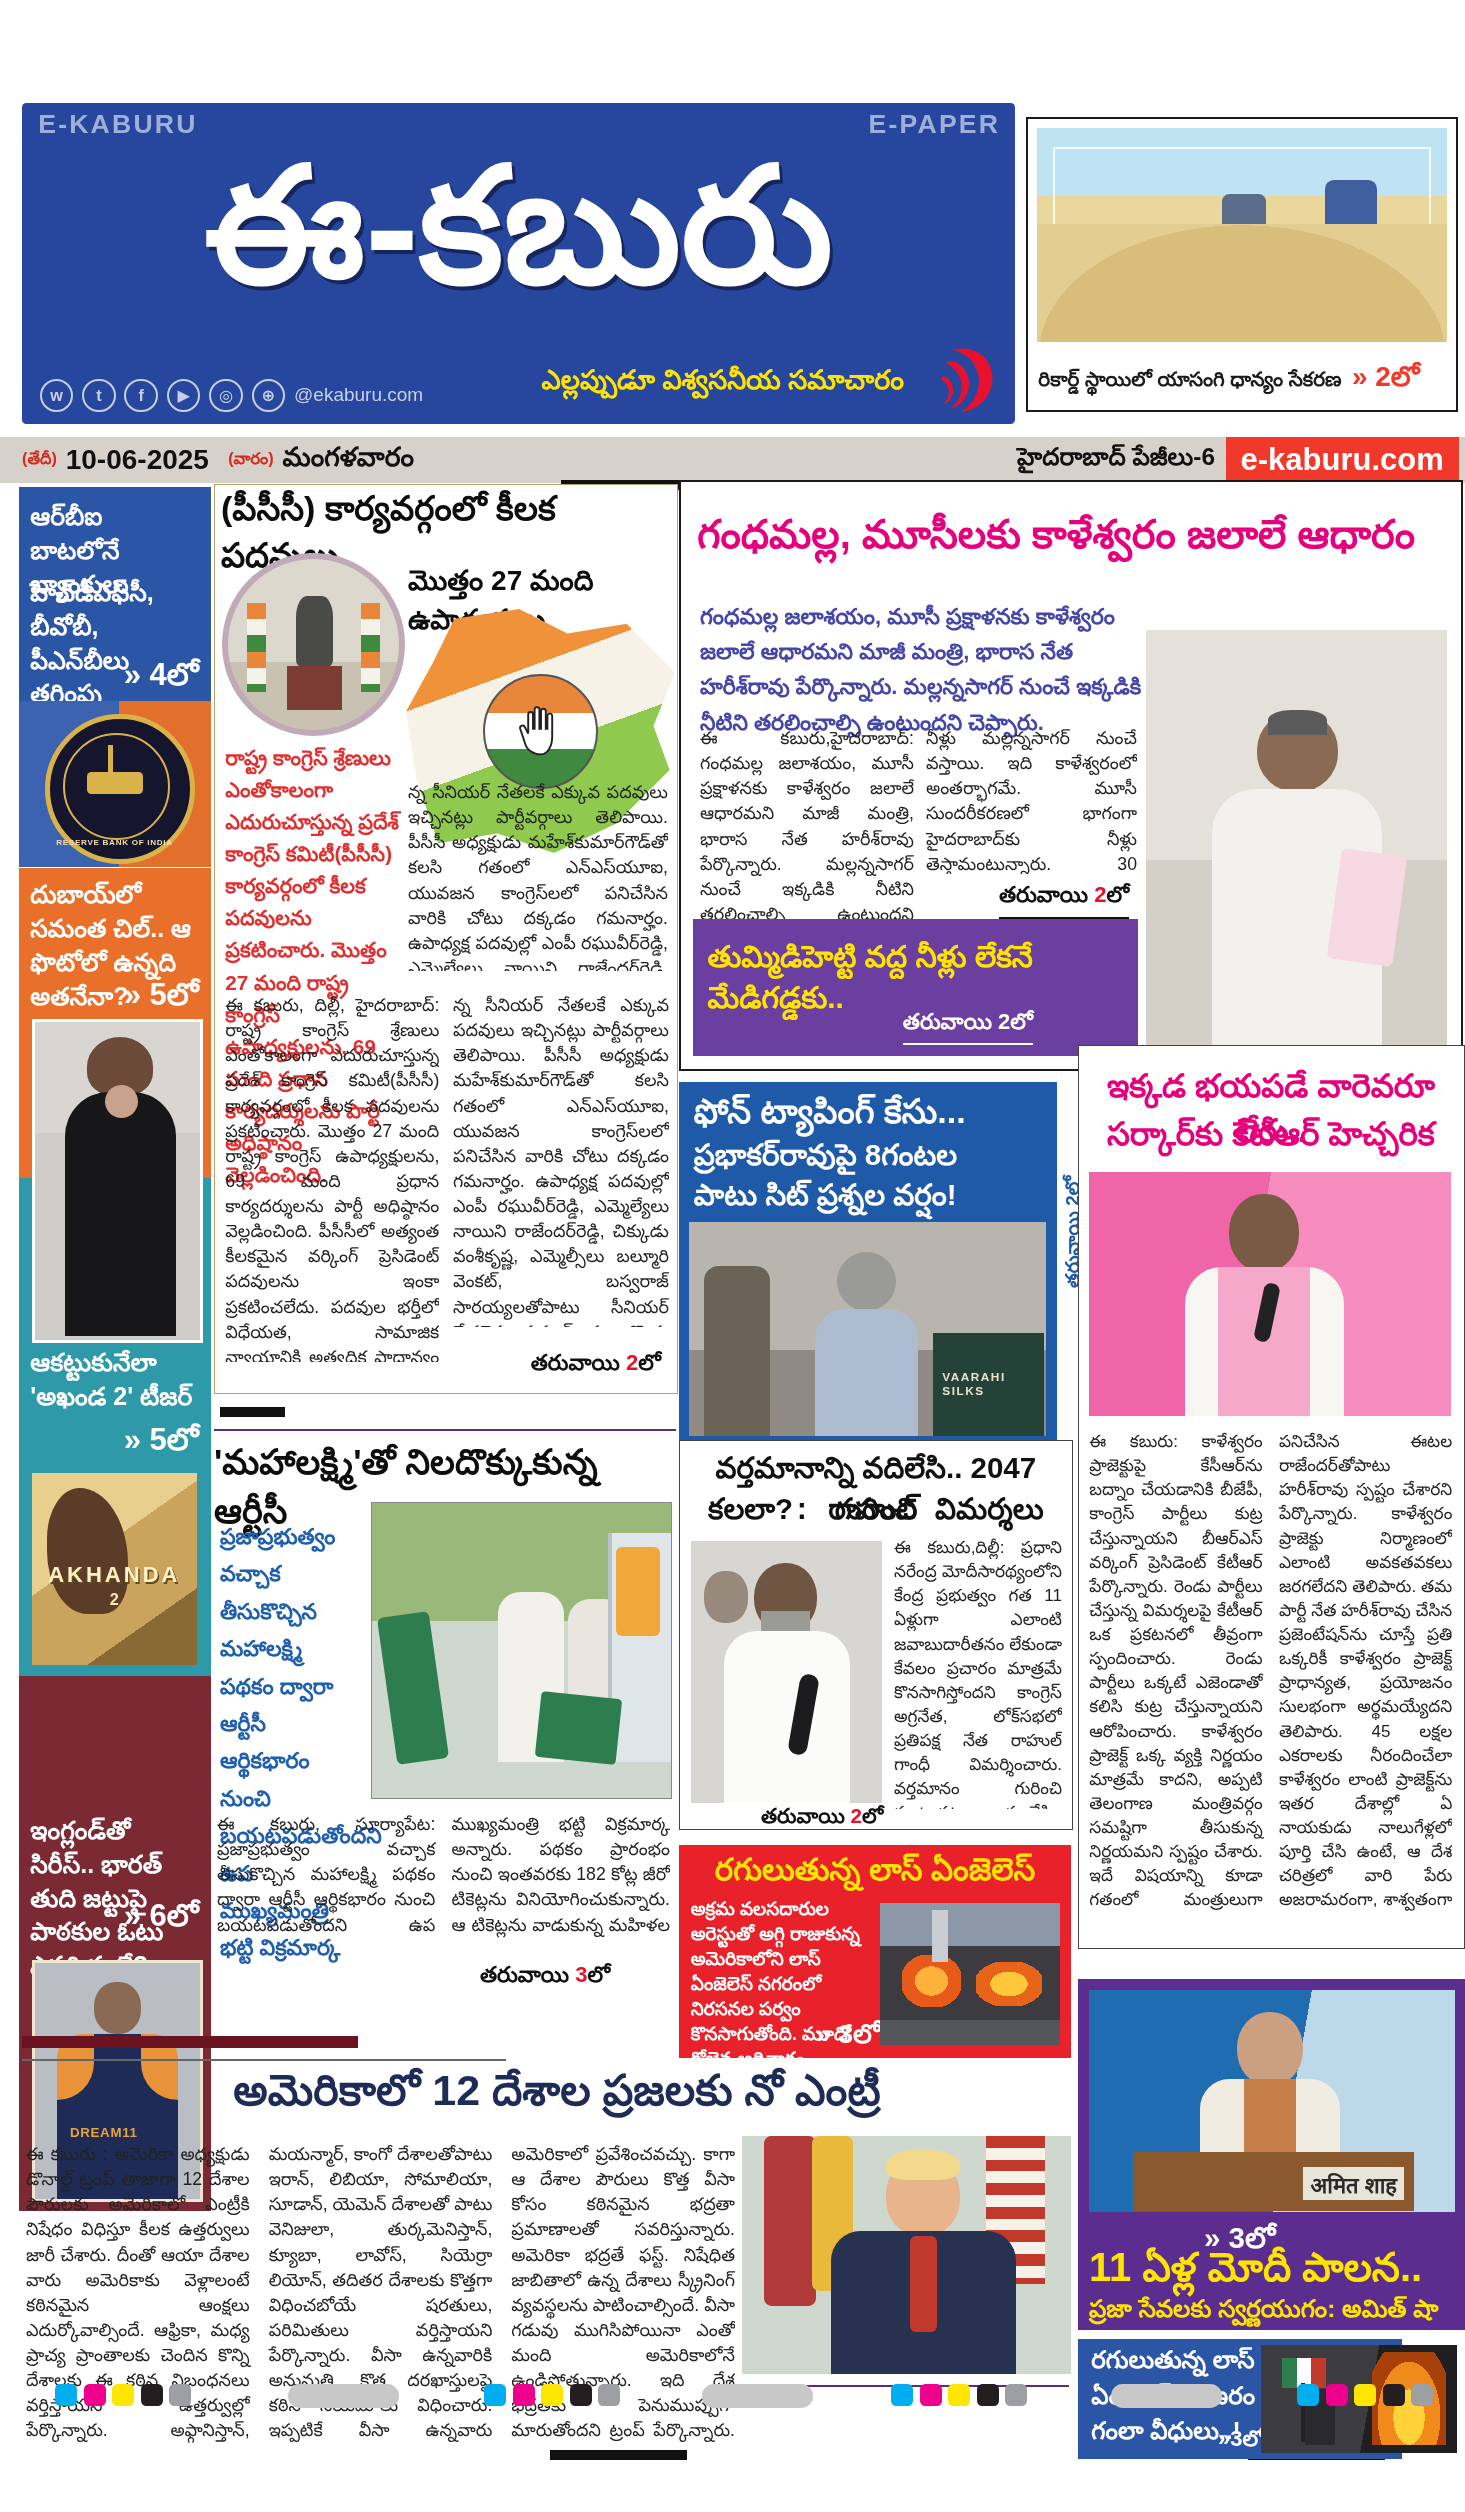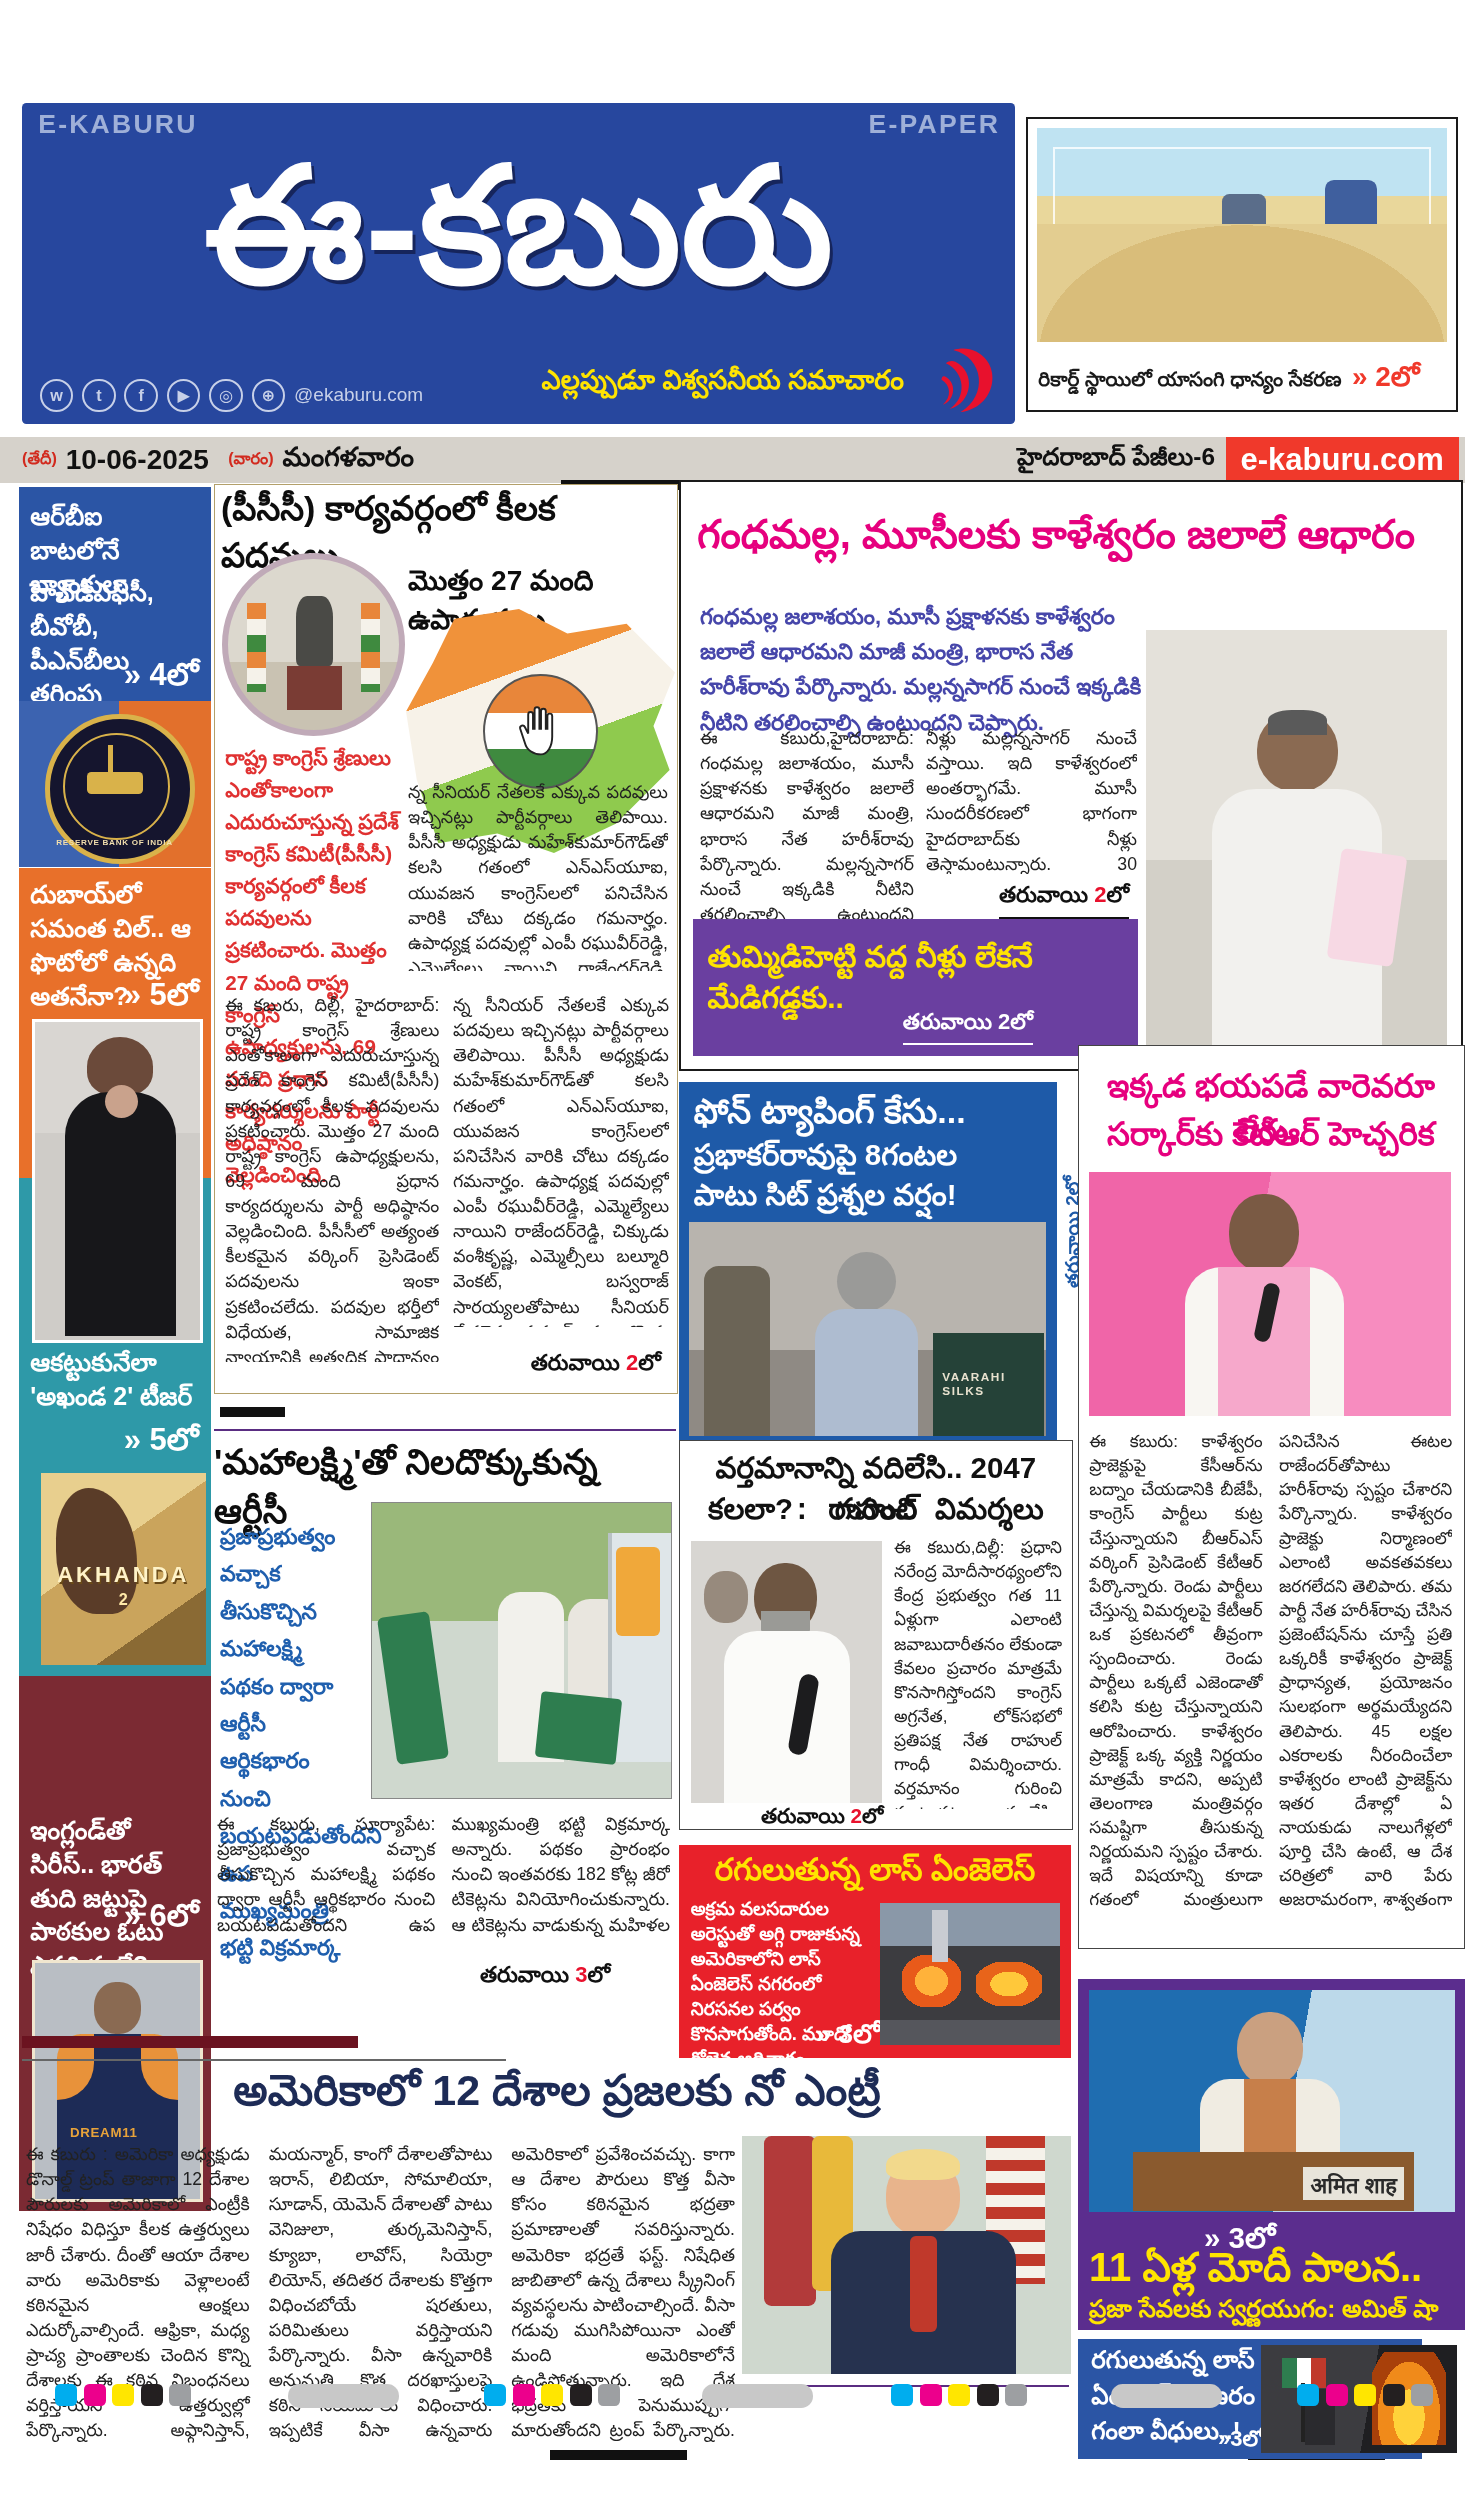--- a/index.html
+++ b/index.html
@@ -119,21 +119,21 @@
   </div>
   <div class="photo" style="left:32px;top:1019px;width:165px;height:318px;border:3.7px solid #fff;background:linear-gradient(#d9d6d2 0 35%,#cfccc8 35% 100%);z-index:3;">
     <div class="abs" style="left:52px;top:14.8px;width:66px;height:59px;background:#6b4a3a;border-radius:50% 50% 40% 40%;"></div>
     <div class="abs" style="left:29.5px;top:70px;width:111px;height:244px;background:#17171a;border-radius:44px 44px 0 0;"></div>
     <div class="abs" style="left:70px;top:63px;width:33px;height:33px;background:#c9a28c;border-radius:50%;"></div>
   </div>
 
   <div class="abs sb" style="left:18.5px;top:1178px;width:192px;height:498px;background:#2e99a8;">
     <div class="abs t" style="left:11.8px;top:168px;width:168px;">ఆకట్టుకునేలా 'అఖండ 2' టీజర్</div>
     <span class="abs pr" style="right:11.8px;top:244px;">» 5లో</span>
-    <div class="photo" style="left:13.3px;top:295px;width:165px;height:192px;background:linear-gradient(145deg,#e8cf8e 0 40%,#caa45c 40% 75%,#8a6a34 75% 100%);margin-left:9px;">
+    <div class="photo" style="left:13.3px;top:295px;width:165px;height:192px;background:linear-gradient(145deg,#e8cf8e 0 40%,#caa45c 40% 75%,#8a6a34 75% 100%);">
       <div class="abs" style="left:14.8px;top:14.8px;width:81px;height:126px;background:#5a3c28;border-radius:40% 60% 30% 50%;"></div>
       <div class="abs b" style="left:0;top:89px;width:165px;text-align:center;font-size:22px;color:#fff3c8;letter-spacing:3px;text-shadow:1.5px 1.5px 0 #6a4a18;">AKHANDA</div>
       <div class="abs b" style="left:0;top:117px;width:165px;text-align:center;font-size:16.2px;color:#ffe9a8;">2</div>
     </div>
   </div>
 
   <div class="abs sb" style="left:18.5px;top:1676px;width:192px;height:535px;background:#7b2a33;">
     <div class="abs t" style="left:11.8px;top:138px;width:168px;">ఇంగ్లండ్‌తో సిరీస్.. భారత్ తుది జట్టుపై పాఠకుల ఓటు ఎవరి కంటే?</div>
     <span class="abs pr" style="right:11.8px;top:222px;">» 6లో</span>
     <div class="photo" style="left:13.3px;top:284px;width:165px;height:236px;border:3px solid #f0e6cf;background:linear-gradient(#b9bec4 0 100%);">
@@ -288,21 +288,21 @@
       <div class="abs" style="left:111px;top:89px;width:140px;height:89px;background:#f0ece2;border-radius:29.5px 29.5px 0 0;"></div>
       <div class="abs" style="left:155px;top:89px;width:52px;height:81px;background:#c77f4a;"></div>
       <div class="abs" style="left:44px;top:162px;width:281px;height:59px;background:#8a5a2e;"></div>
       <div class="abs b" style="left:214px;top:177px;color:#2a2a2a;font-size:22px;background:#e8e4da;padding:1.5px 7.4px;">अमित शाह</div>
     </div>
     <span class="abs ref-w" style="left:126px;top:242px;font-size:29.5px;">» 3లో</span>
     <div class="abs b" style="left:11px;top:266px;width:366px;font-size:40px;color:#ffe400;">11 ఏళ్ల మోదీ పాలన..</div>
     <div class="abs b" style="left:11px;top:316px;width:366px;font-size:24.4px;color:#ffe400;">ప్రజా సేవలకు స్వర్ణయుగం: అమిత్ షా</div>
   </div>
 
-  <div class="abs" style="left:1078px;top:2339px;width:324px;height:120px;background:#2b55a5;padding-left:20px;">
+  <div class="abs" style="left:1078px;top:2339px;width:324px;height:120px;background:#2b55a5;">
     <div class="abs b w" style="left:13.3px;top:7.4px;font-size:24.4px;">రగులుతున్న లాస్</div>
     <div class="abs b w" style="left:13.3px;top:43px;font-size:24.4px;">ఏంజెలెస్.. రణరం</div>
     <div class="abs b w" style="left:13.3px;top:78px;font-size:24.4px;">గంలా వీధులు..!</div>
     <span class="abs ref-w" style="left:140px;top:87px;font-size:22px;">»3లో</span>
     <div class="photo" style="left:183px;top:5.9px;width:196px;height:108px;background:linear-gradient(100deg,#3c3c40 0 55%,#1f1f22 55% 100%);">
       <div class="abs" style="left:111px;top:7.4px;width:74px;height:93px;background:radial-gradient(ellipse at 50% 70%,#ffd23a 0 30%,#f08a1a 30% 60%,#a8400a 60% 85%,transparent 85%);"></div>
       <div class="abs" style="left:20.7px;top:13.3px;width:44px;height:29.5px;background:linear-gradient(90deg,#2e7d4f 0 33%,#fff 33% 66%,#c0392b 66% 100%);"></div>
       <div class="abs" style="left:40px;top:38px;width:4.4px;height:59px;background:#222;"></div>
       <div class="abs" style="left:44px;top:44px;width:29.5px;height:56px;background:#2a2a2e;border-radius:8.9px 8.9px 0 0;"></div>
     </div>

